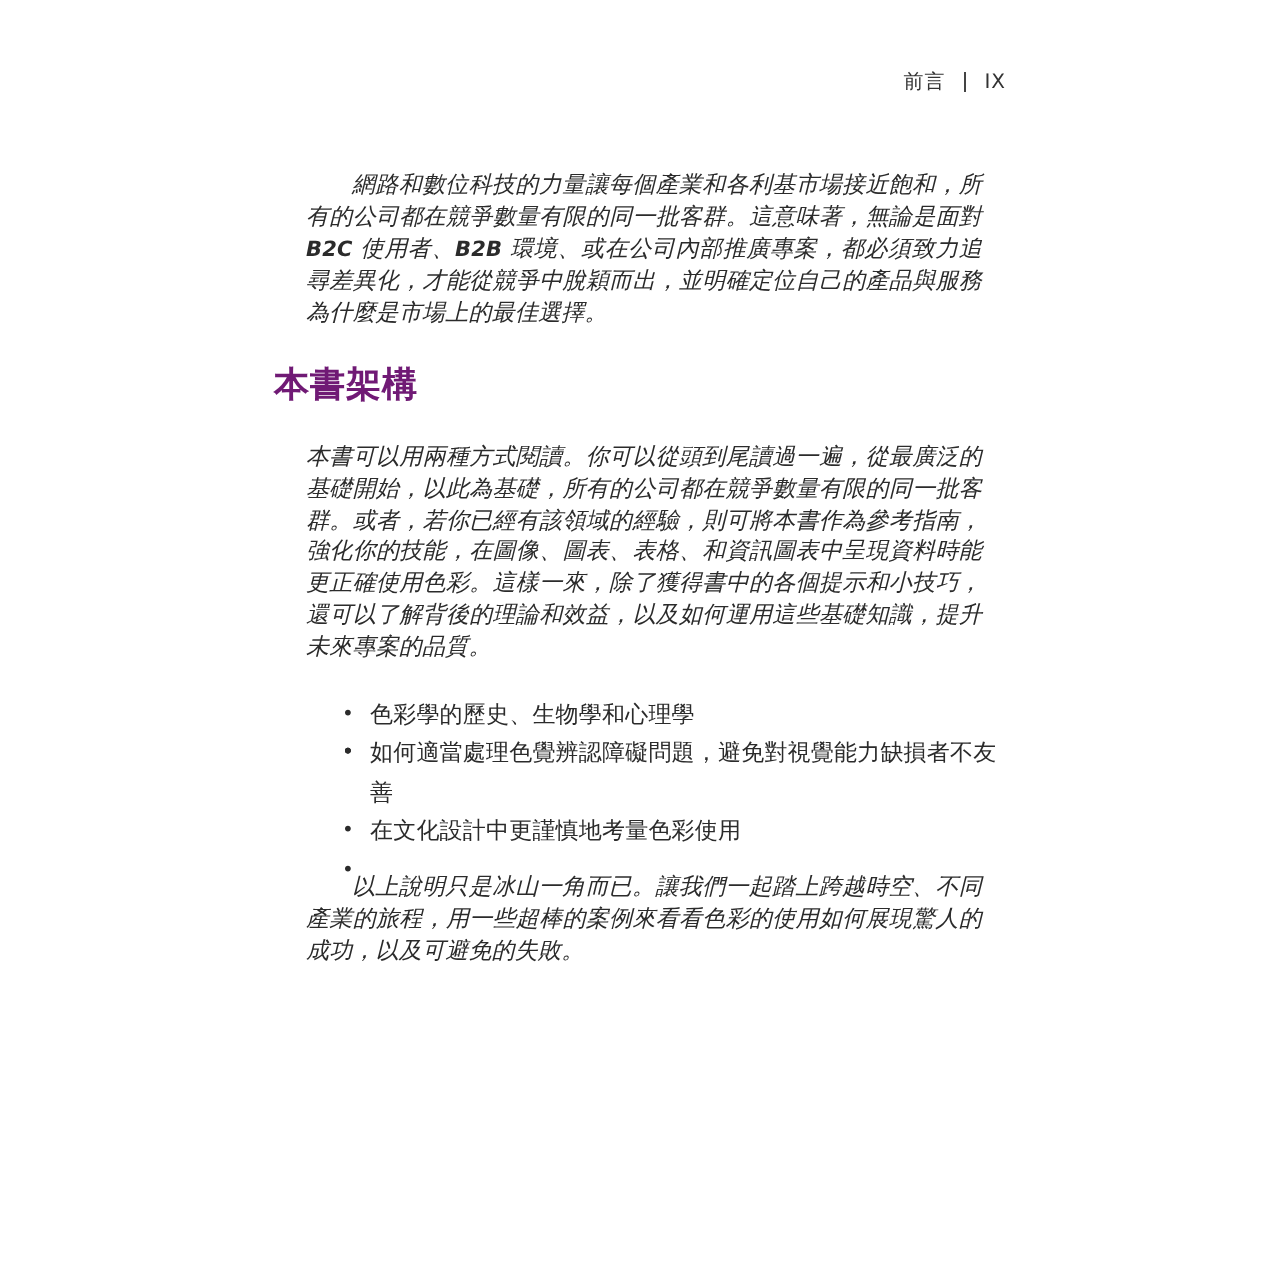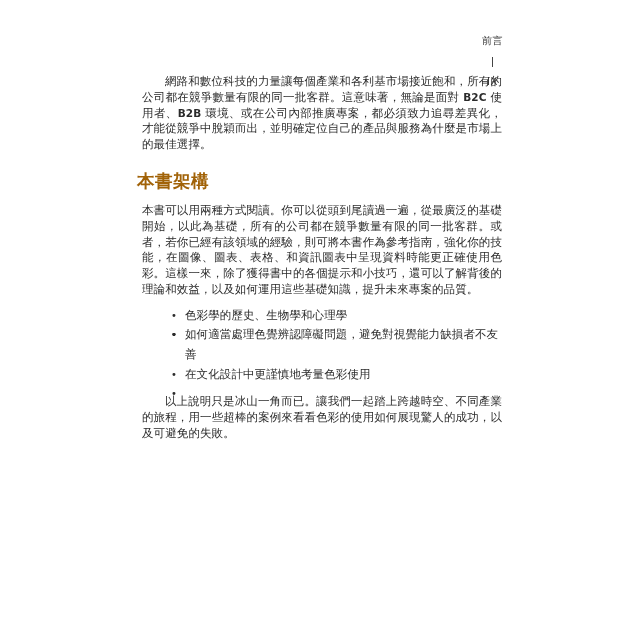--- a/index.html
+++ b/index.html
@@ -19,58 +19,58 @@
       position: absolute;
       top: 34px;
       right: 137px;
       font-family: "DejaVu Sans", "Liberation Sans", sans-serif;
       font-size: 10px;
       color: #333333;
       display: flex;
       align-items: center;
       gap: 9px;
       letter-spacing: 0.5px;
-      flex-direction: column;
     }
     .page-header .sep {
       display: inline-block;
       width: 1.5px;
       height: 10px;
       background: #444444;
     }
     .content {
       position: absolute;
       left: 137px;
       top: 69px;
       width: 370px;
     }
     p {
-      margin: 5px;
+      margin: 16px;
       font-size: 11.5px;
       line-height: 15.8px;
       text-align: justify;
       text-justify: inter-character;
       word-break: break-all;
       letter-spacing: 0.1px;
+      font-style: italic;
     }
     p.indent {
       text-indent: 23px;
     }
     .b-label {
       font-family: "DejaVu Sans", "Liberation Sans", sans-serif;
       font-weight: bold;
       font-size: 10.5px;
     }
     h2 {
       margin: 16px 0 10px 0;
       font-family: "DejaVu Sans", "Liberation Sans", sans-serif;
       font-weight: bold;
       font-size: 17.5px;
       line-height: 24px;
-      color: #a16207;
+      color: #701a75;
       letter-spacing: 0.5px;
     }
     .p3 {
       margin-top: 15px;
     }
     ul.learn-list {
       list-style: none;
       margin: 8px 0 0 0;
       padding: 0;
     }

